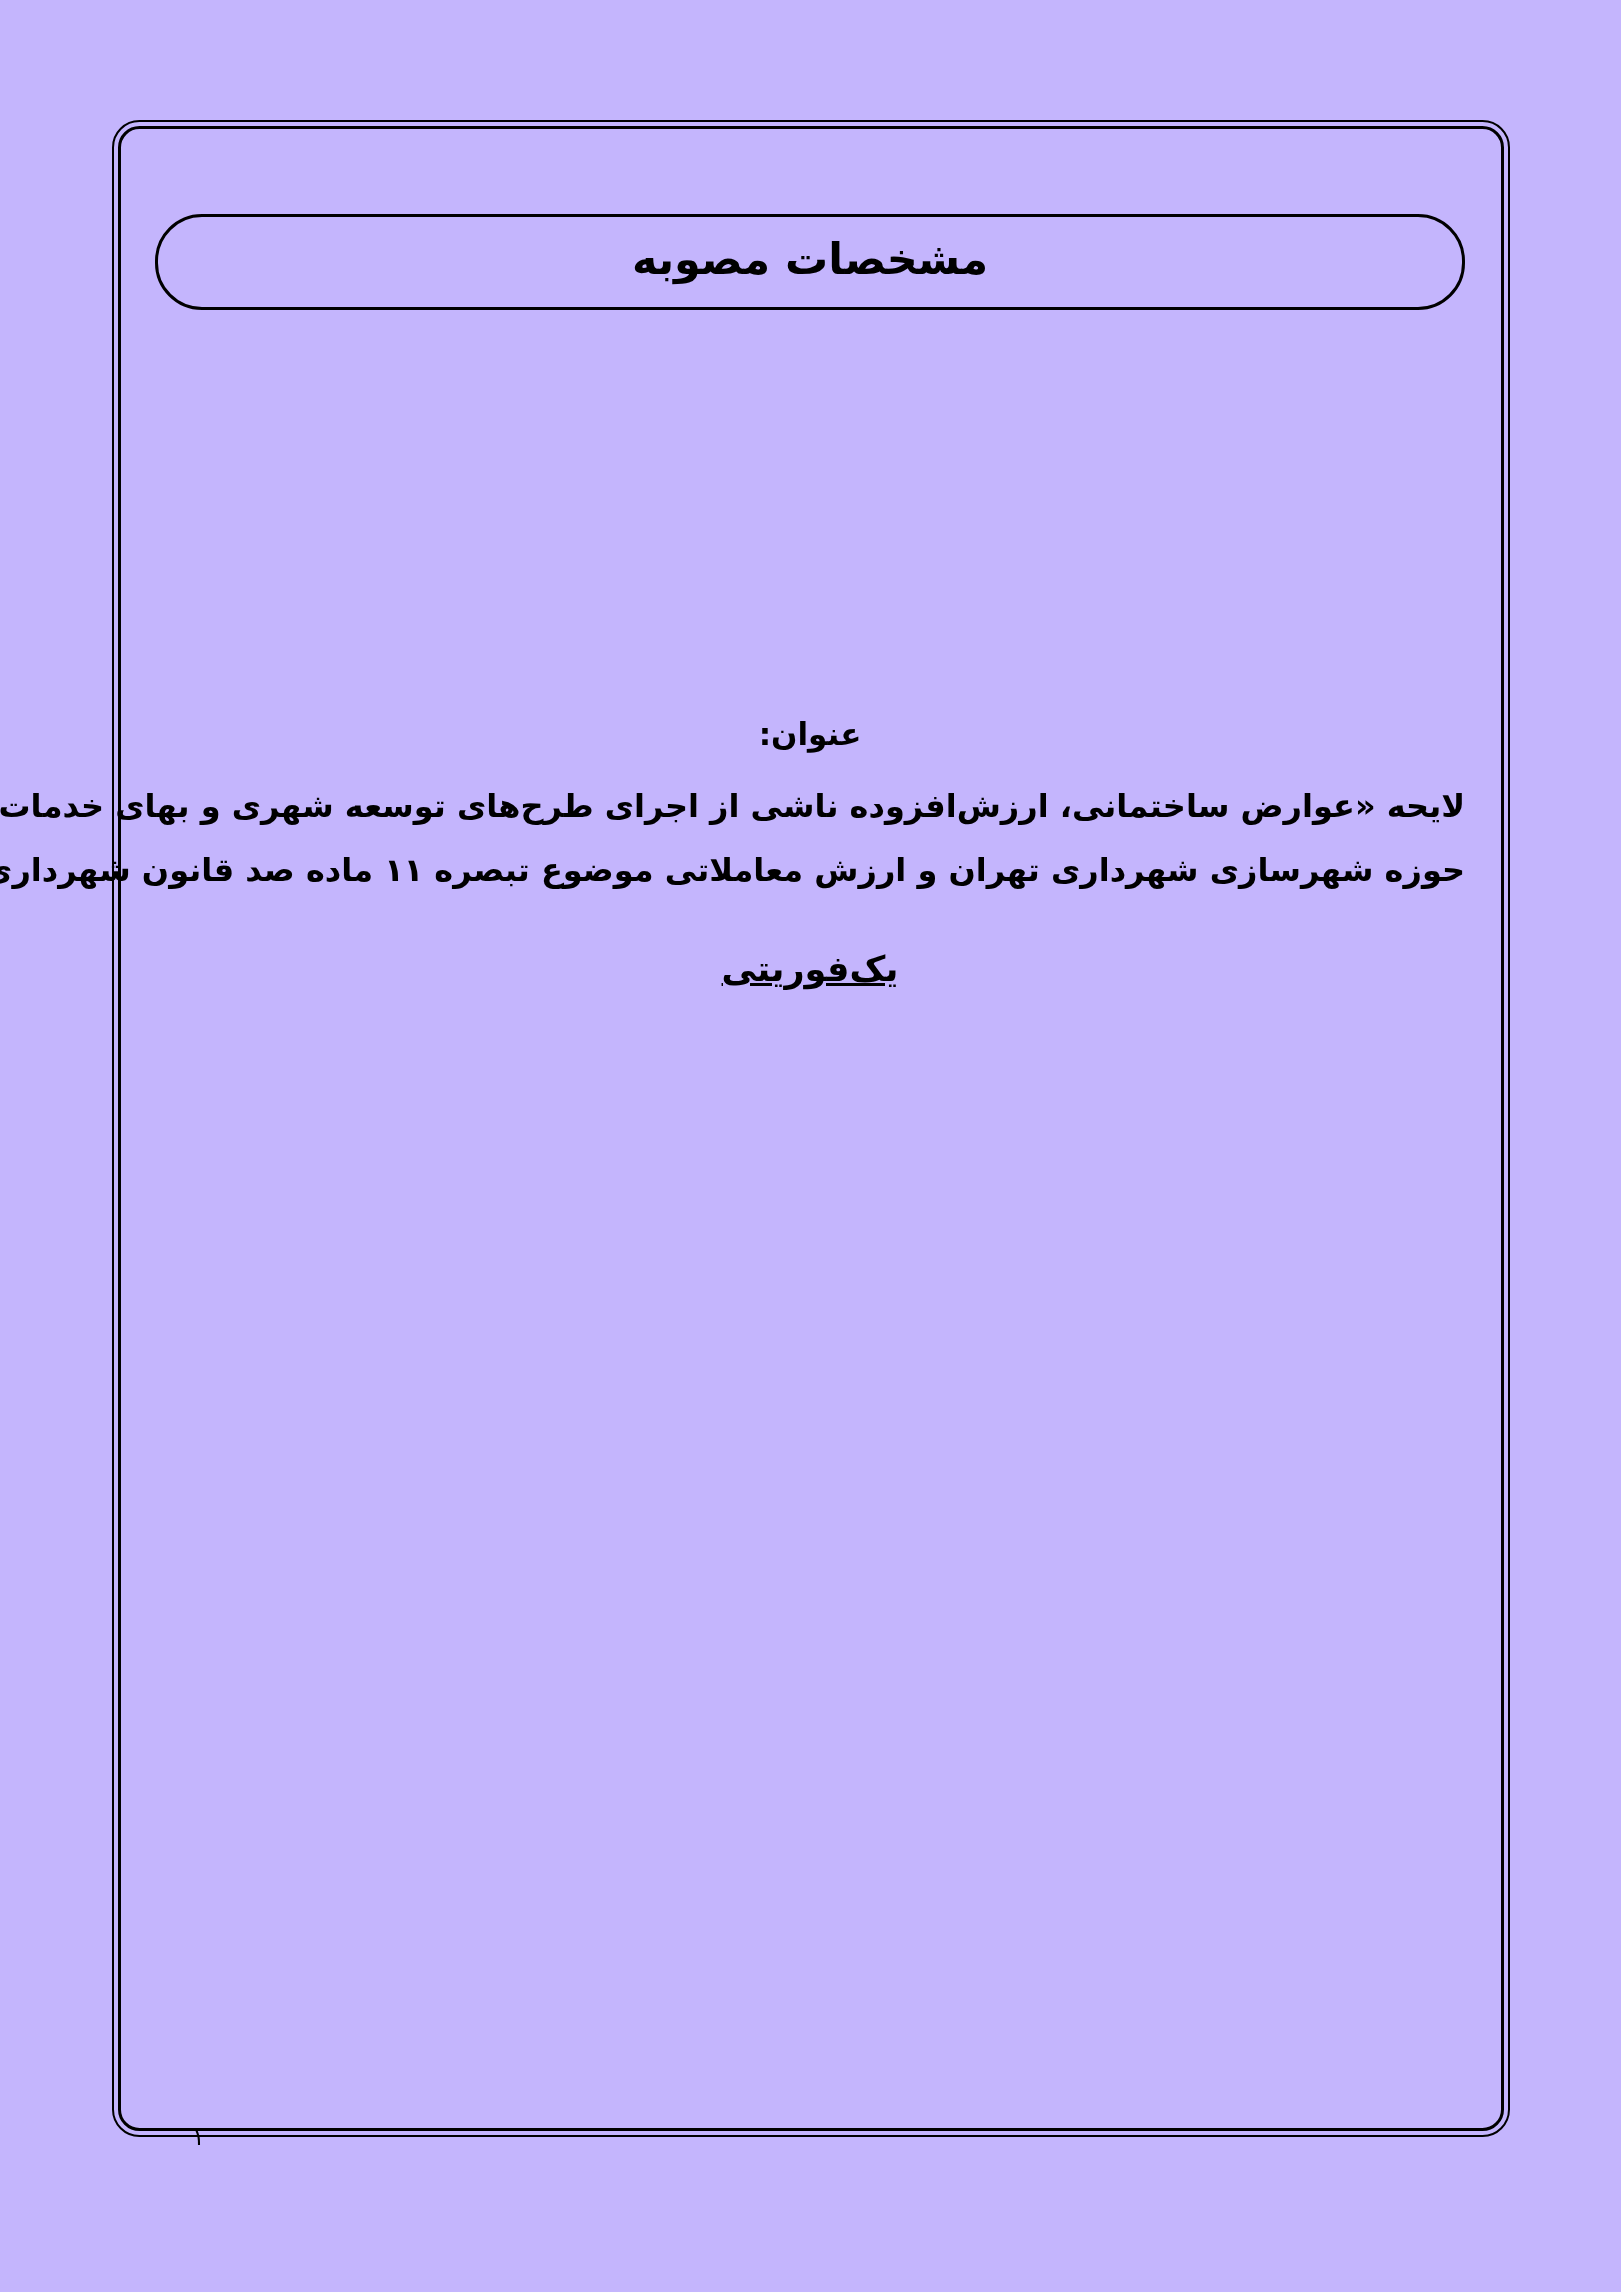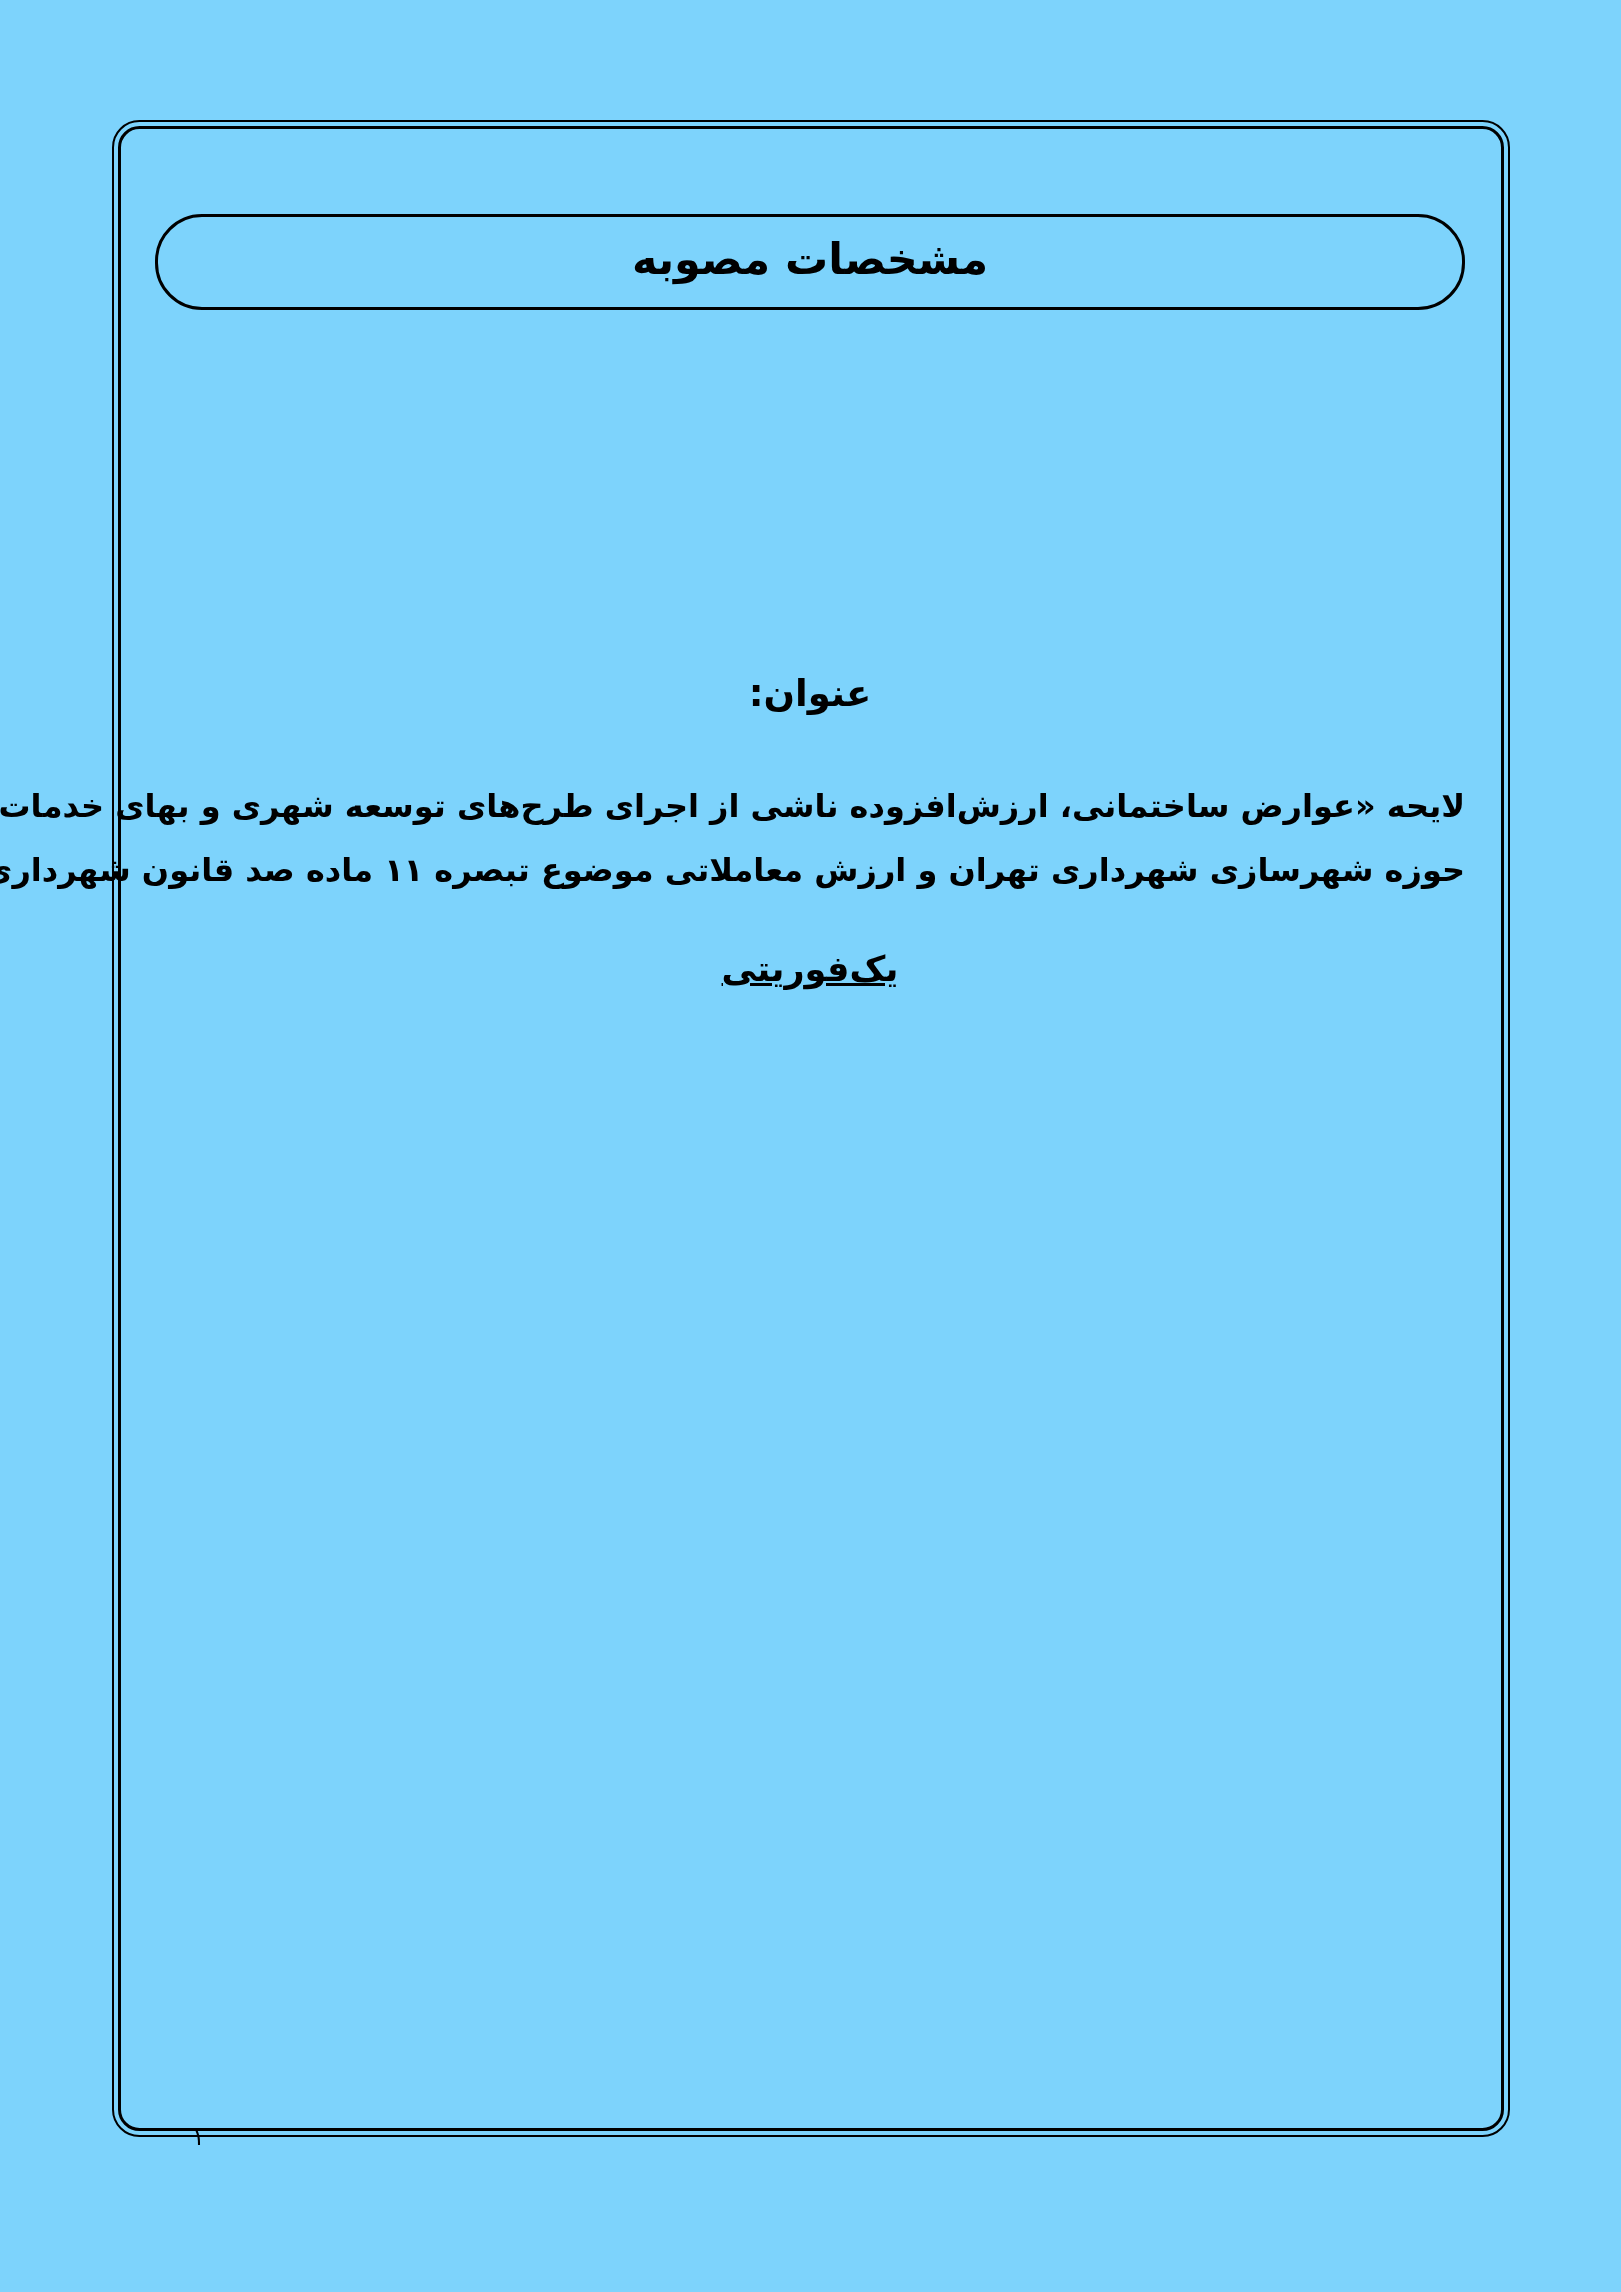--- a/index.html
+++ b/index.html
@@ -6,21 +6,21 @@
 
   html, body {
     background: #e8e8e8;
     font-family: "DejaVu Sans", sans-serif;
   }
 
   .page {
     position: relative;
     width: 1621px;
     height: 2293px;
-    background: #7dd3fc;
+    background: #c4b5fd;
     margin: 0 auto;
     overflow: hidden;
     direction: rtl;
     color: #000000;
   }
 
   
   .outer-frame {
     position: absolute;
     left: 112px;
@@ -60,21 +60,21 @@
   .text-line {
     position: absolute;
     left: 155px;
     width: 1310px;
     text-align: center;
     font-weight: bold;
     white-space: nowrap;
     direction: rtl;
   }
 
-  .section-label   { top: 672px;  font-size: 37px; }
+  .section-label   { top: 716px;  font-size: 31px; }
   .title-line-1    { top: 777px;  font-size: 32px; margin-top: 10px; }
   .title-line-2    { top: 851px;  font-size: 32px; }
   .urgency-label   { top: 949px;  font-size: 35px; text-decoration: underline; }
 
   .page-number {
     position: absolute;
     left: 192px;
     top: 2123px;
     font-size: 23.5px;
     font-weight: normal;

